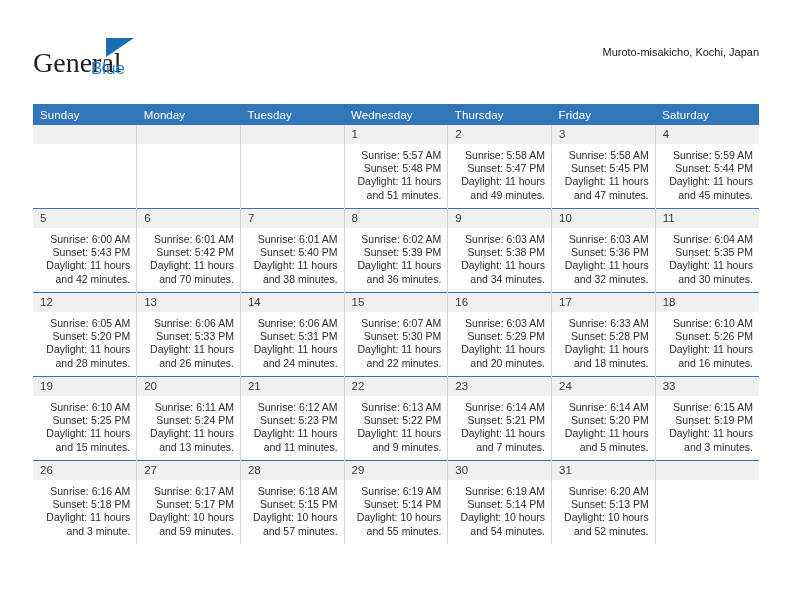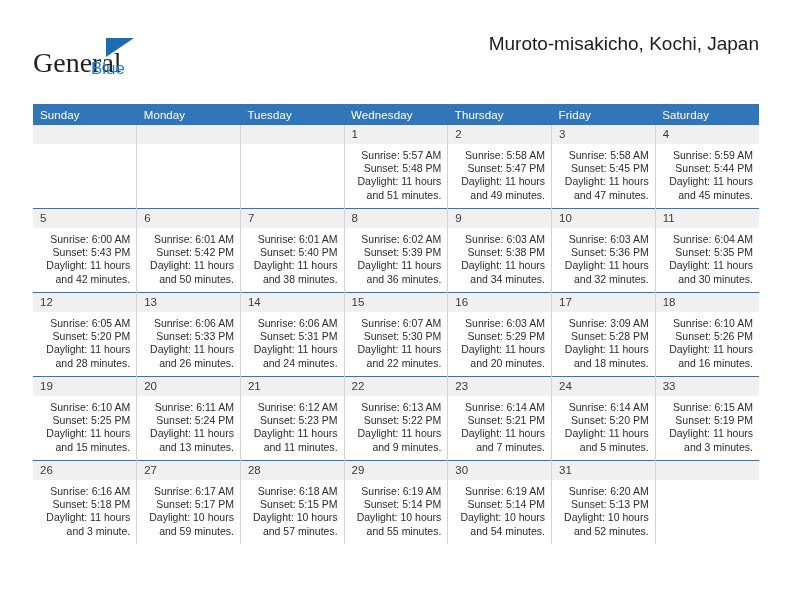--- a/index.html
+++ b/index.html
@@ -71,24 +71,24 @@
     top: 0;
     text-align: right;
   }
   .cal-title {
     font-size: 27px;
     color: #161616;
     line-height: 32px;
     white-space: nowrap;
   }
   .cal-location {
-    font-size: 19px;
+    font-size: 11px;
     color: #1c1c1c;
     line-height: 20px;
-    margin-top: 4px;
+    margin-top: 12px;
     white-space: nowrap;
   }
 
   
   .calendar {
     position: absolute;
     left: 33px;
     top: 104px;
     width: 726px;
     border-collapse: collapse;
@@ -227,21 +227,21 @@
               <span>Daylight: 11 hours</span>
               <span>and 42 minutes.</span>
             </div>
           </td>
           <td>
             <span class="daynum">6</span>
             <div class="lines">
               <span>Sunrise: 6:01 AM</span>
               <span>Sunset: 5:42 PM</span>
               <span>Daylight: 11 hours</span>
-              <span>and 50 minutes.</span>
+              <span>and 70 minutes.</span>
             </div>
           </td>
           <td>
             <span class="daynum">7</span>
             <div class="lines">
               <span>Sunrise: 6:01 AM</span>
               <span>Sunset: 5:40 PM</span>
               <span>Daylight: 11 hours</span>
               <span>and 38 minutes.</span>
             </div>
@@ -325,21 +325,21 @@
             <div class="lines">
               <span>Sunrise: 6:03 AM</span>
               <span>Sunset: 5:29 PM</span>
               <span>Daylight: 11 hours</span>
               <span>and 20 minutes.</span>
             </div>
           </td>
           <td>
             <span class="daynum">17</span>
             <div class="lines">
-              <span>Sunrise: 3:09 AM</span>
+              <span>Sunrise: 6:33 AM</span>
               <span>Sunset: 5:28 PM</span>
               <span>Daylight: 11 hours</span>
               <span>and 18 minutes.</span>
             </div>
           </td>
           <td class="last-col">
             <span class="daynum">18</span>
             <div class="lines">
               <span>Sunrise: 6:10 AM</span>
               <span>Sunset: 5:26 PM</span>

